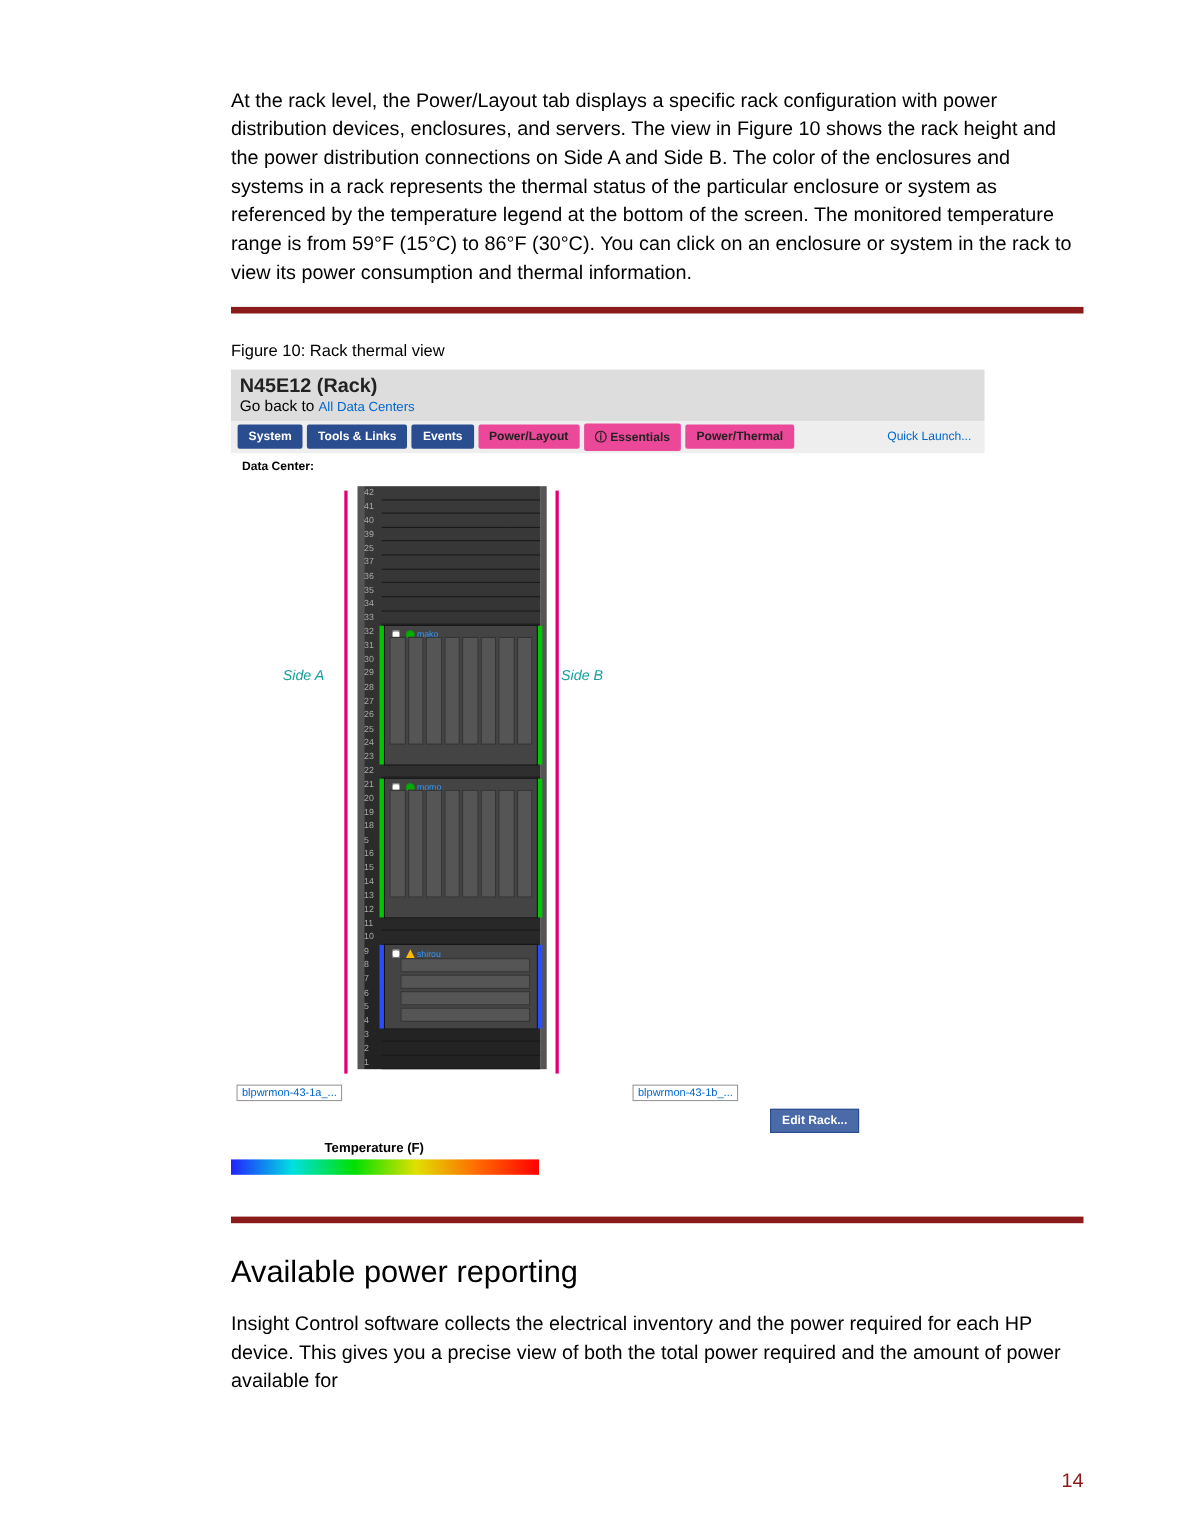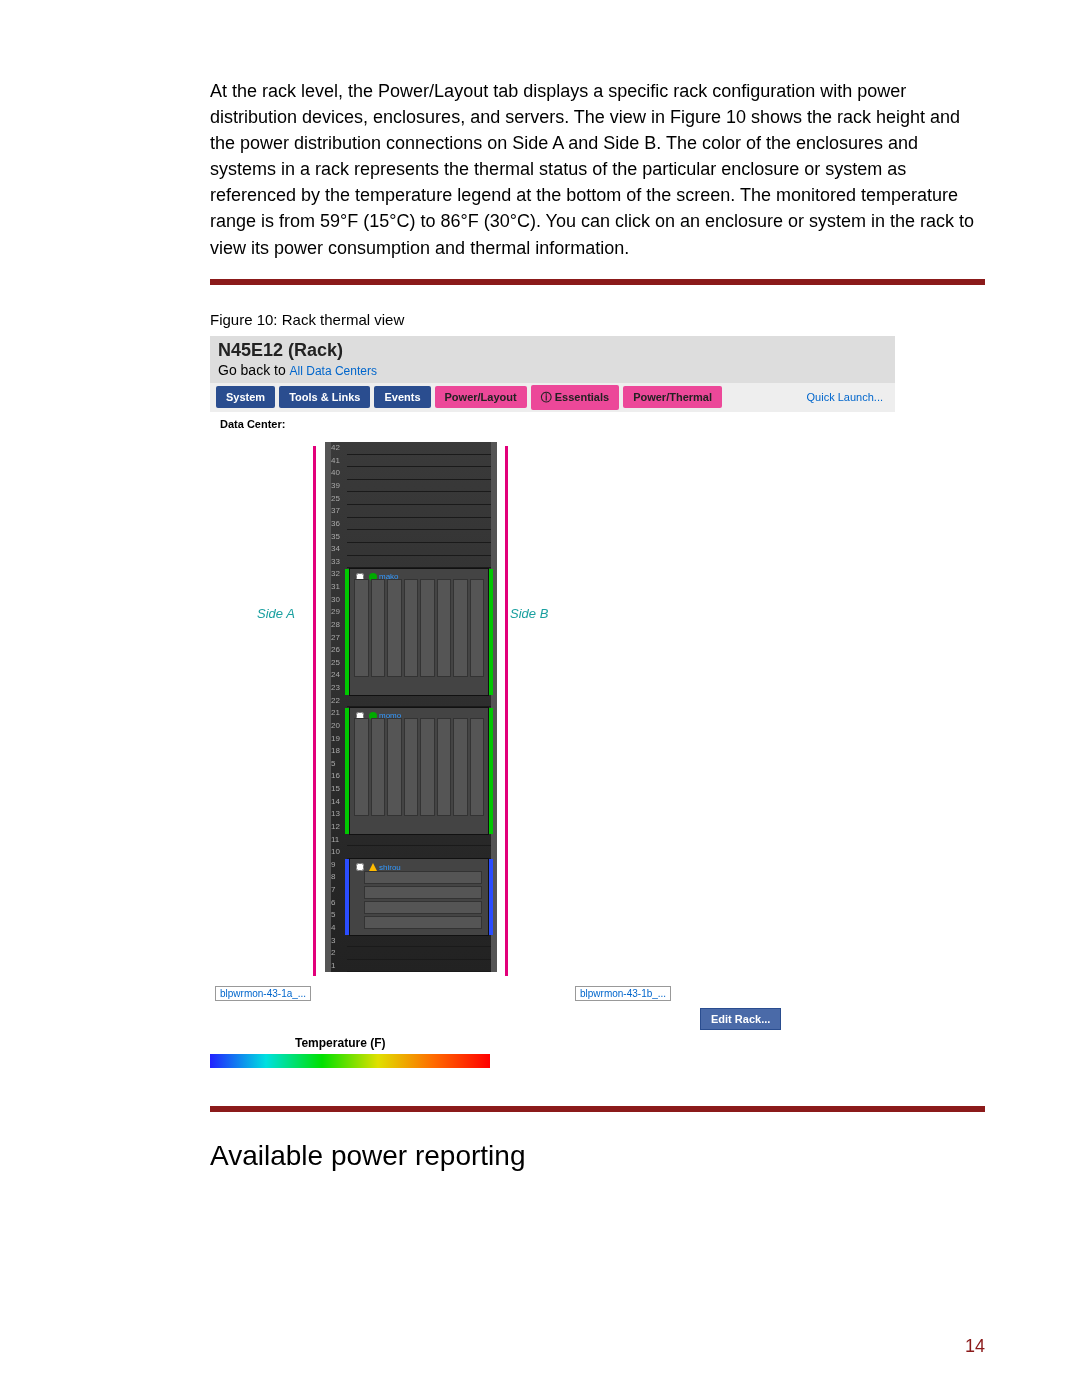--- a/index.html
+++ b/index.html
@@ -310,15 +310,16 @@
       <div class="editbtn">Edit Rack...</div>
       <div class="templabel">Temperature (F)</div>
       <div class="tempgrad"></div>
     </div>
   </div>
 
   <div class="redbar" style="margin-top:30px"></div>
 
   <div class="h2">Available power reporting</div>
 
+  <p class="para">Insight Control software collects the electrical inventory and the power required for each HP device. This gives you a precise view of both the total power required and the amount of power available for</p>
 
   <div class="pagenum">14</div>
 </div>
 
 </body></html>

